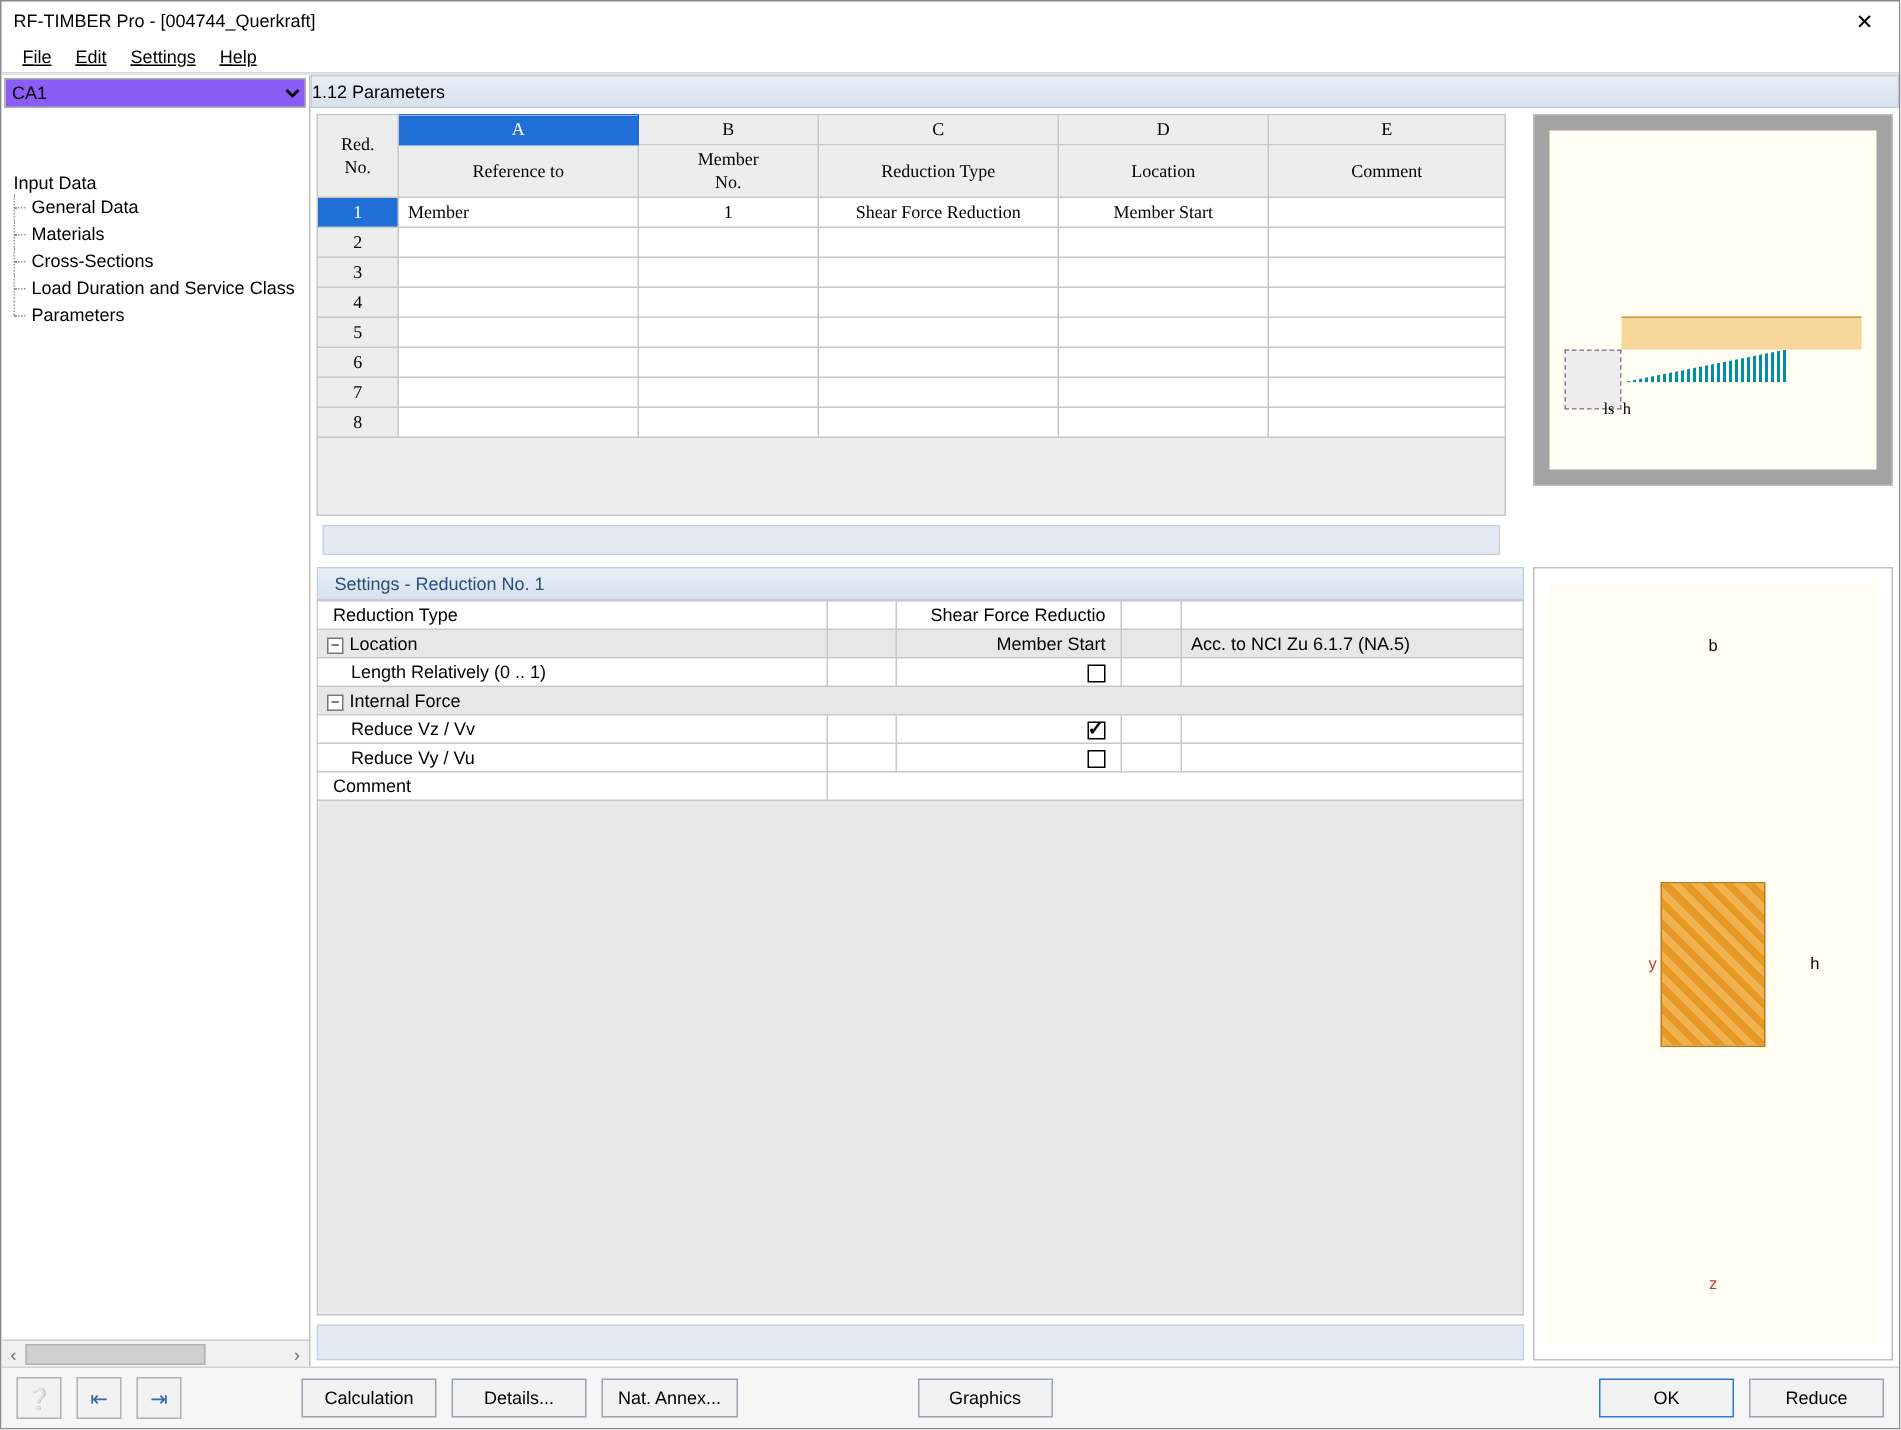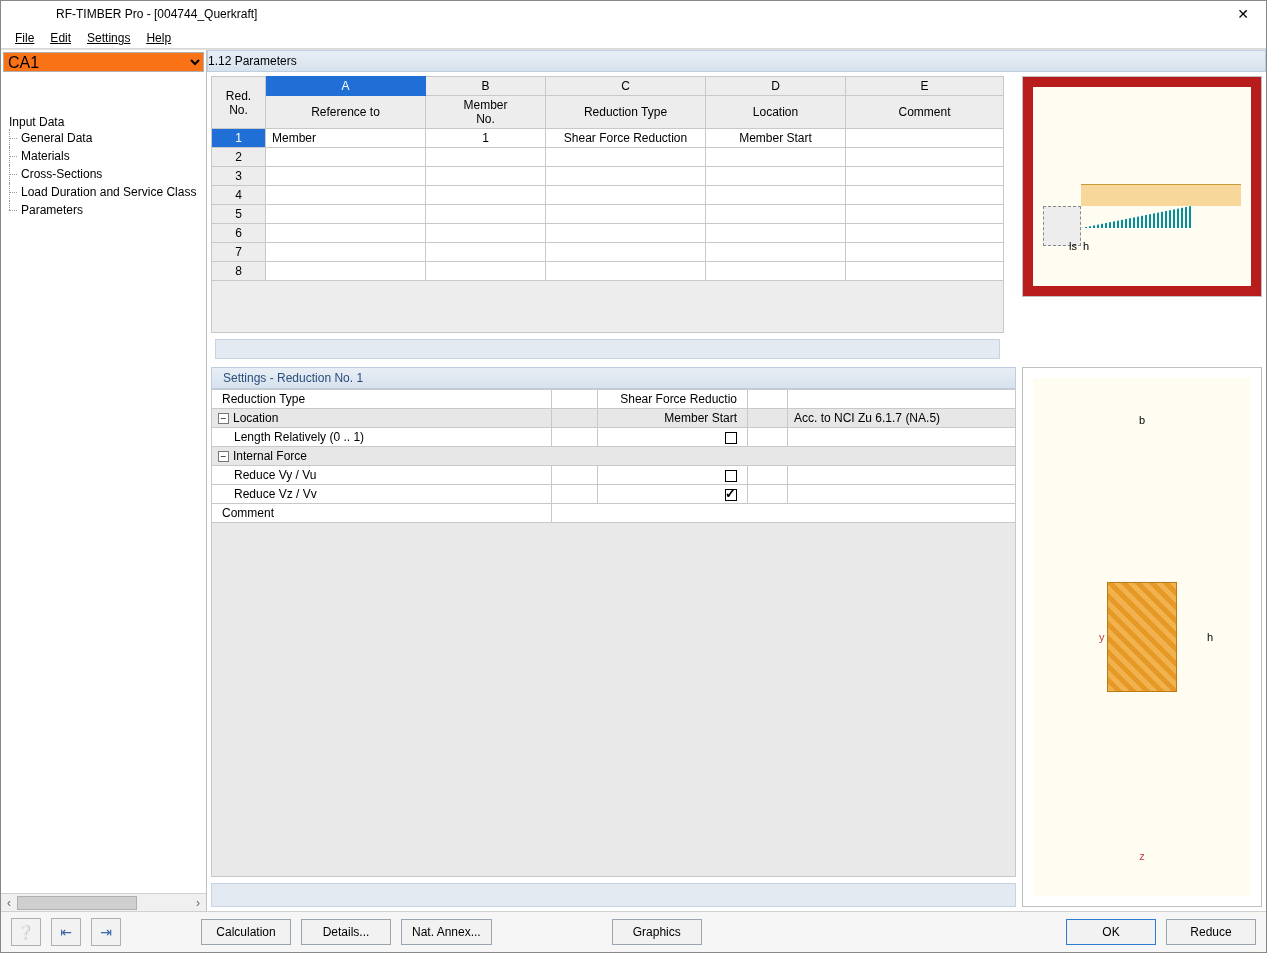--- a/index.html
+++ b/index.html
@@ -16,21 +16,20 @@
     width: 1267px; height: 953px;
     display: flex;
     flex-direction: column;
     background: #fff;
   }
   .titlebar {
     display:flex; align-items:center;
     padding: 4px 8px;
     font-size:12px;
     height:26px;
-    margin-left:47px;
   }
   .titlebar .title { flex:1; }
   .titlebar .close {
     width:30px; height:22px;
     display:flex; align-items:center; justify-content:center;
     font-size:14px;
   }
   .menubar {
     display:flex;
     padding: 2px 6px;
@@ -51,23 +50,23 @@
   .sidebar {
     width:206px;
     border-right:1px solid #c0c0c0;
     display:flex;
     flex-direction:column;
     background:#fff;
   }
   .sidebar select.combo {
     margin:2px;
     width:calc(100% - 4px);
-    font-size:16px;
+    font-size:12px;
     height:20px;
-    background:#f97316;
+    background:#8b5cf6;
     border:1px solid #b0b0b0;
   }
   .tree {
     flex:1;
     overflow:hidden;
     padding:4px 2px;
     font-size:12px;
     margin-top:37px;
   }
   .tree .root { padding-left:6px; }
@@ -109,20 +108,21 @@
   .section-header {
     background:linear-gradient(#e8eef5,#d7e2ee);
     border:1px solid #bfcde0;
     padding:3px 0;
     font-size:12px;
   }
   .grid-area {
     display:flex;
     padding:4px;
     gap:18px;
+    font-family:Liberation Serif, serif;
   }
   .grid-left {
     flex:1;
     display:flex;
     flex-direction:column;
   }
   table.datagrid {
     border-collapse:collapse;
     width:100%;
     table-layout:fixed;
@@ -163,23 +163,23 @@
     background:#ededed;
   }
   .status-strip {
     margin:6px 4px 4px 4px;
     background:#e3eaf2;
     border:1px solid #c7d3e2;
     height:20px;
   }
   .image-panel {
     width:240px;
-    height:221px;
+    height:248px;
     border:1px solid #c0c0c0;
-    background:#b91c1c;
+    background:#a3a3a3;
   }
   .image-inner {
     margin:10px;
     width:calc(100% - 20px);
     height:calc(100% - 20px);
     background:#fffdf2;
     display:flex;
     align-items:center;
     justify-content:center;
     position:relative;
@@ -496,30 +496,30 @@
               <td class="label">Length Relatively (0 .. 1)</td>
               <td></td>
               <td class="value"><span class="checkbox"></span></td>
               <td></td>
                   <td></td>
             </tr>
             <tr>
               <td class="group" colspan="5"><span class="expander">−</span><span>Internal Force</span></td>
             </tr>
             <tr>
+              <td class="label">Reduce Vz / Vv</td>
+              <td></td>
+              <td class="value"><span class="checkbox checked"></span></td>
+              <td></td>
+                  <td></td>
+            </tr>
+            <tr>
               <td class="label">Reduce Vy / Vu</td>
               <td></td>
               <td class="value"><span class="checkbox"></span></td>
-              <td></td>
-                  <td></td>
-            </tr>
-            <tr>
-              <td class="label">Reduce Vz / Vv</td>
-              <td></td>
-              <td class="value"><span class="checkbox checked"></span></td>
               <td></td>
                   <td></td>
             </tr>
             <tr>
               <td style="padding-left:10px;">Comment</td>
               <td colspan="4"></td>
             </tr>
           </tbody>
             </table>
           <div class="settings-body"></div>

